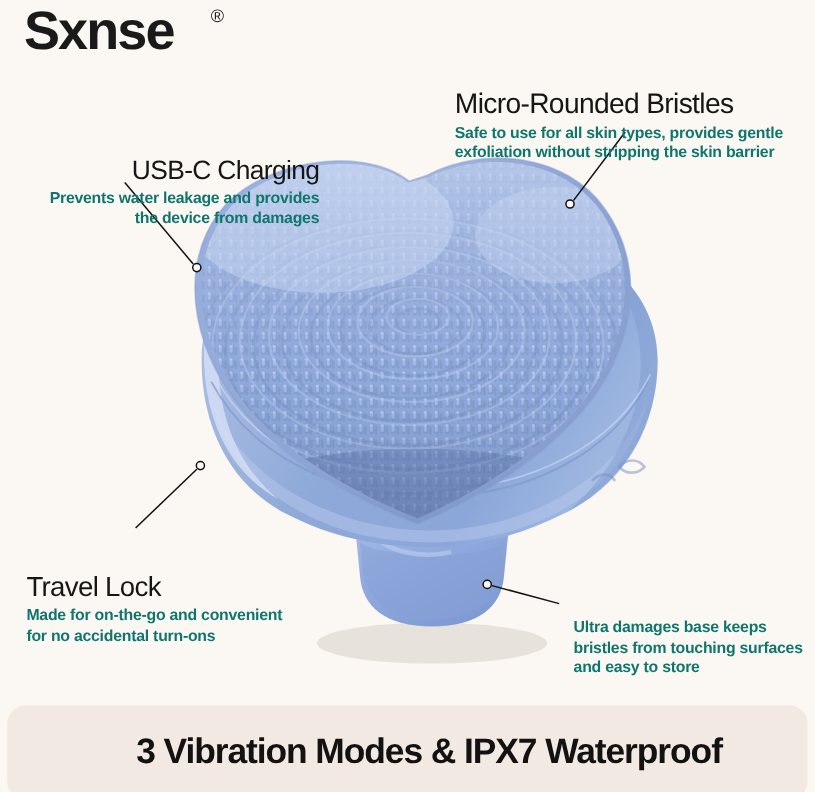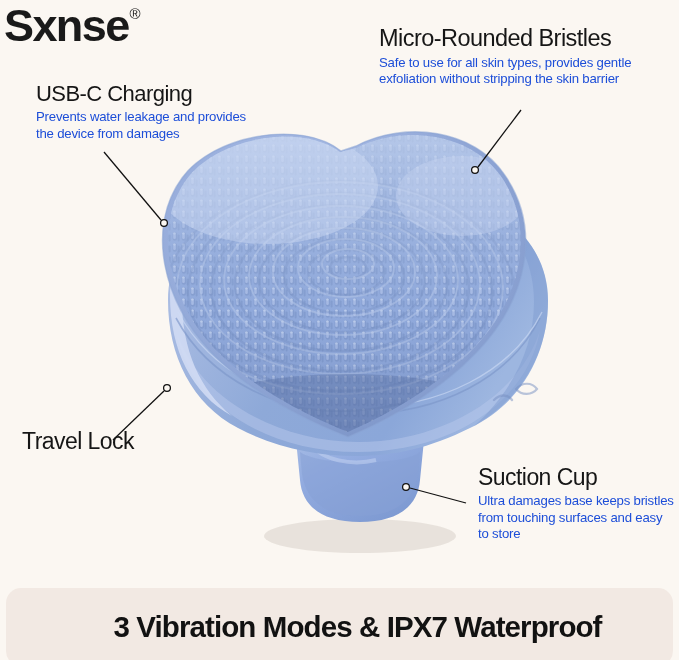--- a/index.html
+++ b/index.html
@@ -17,62 +17,64 @@
   #stage {
     position: relative;
     width: 679px;
     height: 660px;
     background: #fbf7f2;
   }
 
   
   #brand {
     position: absolute;
-    left: 4px;
+    left: 20px;
     top: 2px;
     display: flex;
     align-items: flex-start;
+    gap: 30px;
   }
   #brand-word {
     font-size: 45px;
     font-weight: 700;
     letter-spacing: -1.6px;
     color: #1a1a1a;
     line-height: 1.05;
   }
   #brand-reg {
     font-size: 15px;
     color: #1a1a1a;
     line-height: 1;
     margin-top: 4px;
     margin-left: 1px;
   }
 
   
   .callout {
     position: absolute;
+    margin-top: 48px;
   }
   .callout-title {
     color: #161616;
     font-size: 22px;
     font-weight: 400;
     letter-spacing: -0.55px;
     line-height: 1.14;
     white-space: nowrap;
   }
   .callout-body {
-    color: #1d4ed8;
+    color: #0f766e;
     font-size: 13.2px;
-    font-weight: 400;
+    font-weight: 700;
     line-height: 1.26;
     letter-spacing: -0.2px;
     margin-top: 3px;
   }
 
-  #callout-usb   { left: 36px;  top: 81px;  width: 230px; }
+  #callout-usb   { left: 36px;  top: 81px;  width: 230px; text-align: right; }
   #callout-micro { left: 379px; top: 25px;  width: 290px; }
   #callout-travel{ left: 22px;  top: 428px; width: 218px; text-align: left; }
   #callout-suction{left: 478px; top: 464px; width: 198px; }
 
   #callout-micro .callout-title { font-size: 23.5px; }
   #callout-travel .callout-title { font-size: 23px; }
   #callout-suction .callout-title { font-size: 23px; }
 
   
   #leaders {
@@ -299,24 +301,24 @@
     <div class="callout-body">Prevents water leakage and provides the device from damages</div>
   </div>
 
   <div class="callout" id="callout-micro">
     <div class="callout-title">Micro-Rounded Bristles</div>
     <div class="callout-body">Safe to use for all skin types, provides gentle exfoliation without stripping the skin barrier</div>
   </div>
 
   <div class="callout" id="callout-travel">
     <div class="callout-title">Travel Lock</div>
+    <div class="callout-body">Made for on-the-go and convenient for no accidental turn-ons</div>
   </div>
 
   <div class="callout" id="callout-suction">
-    <div class="callout-title">Suction Cup</div>
     <div class="callout-body">Ultra damages base keeps bristles from touching surfaces and easy to store</div>
   </div>
 
   <div id="banner">
     <span id="banner-text">3 Vibration Modes &amp; IPX7 Waterproof</span>
   </div>
 
 </div>
 
 </body></html>

